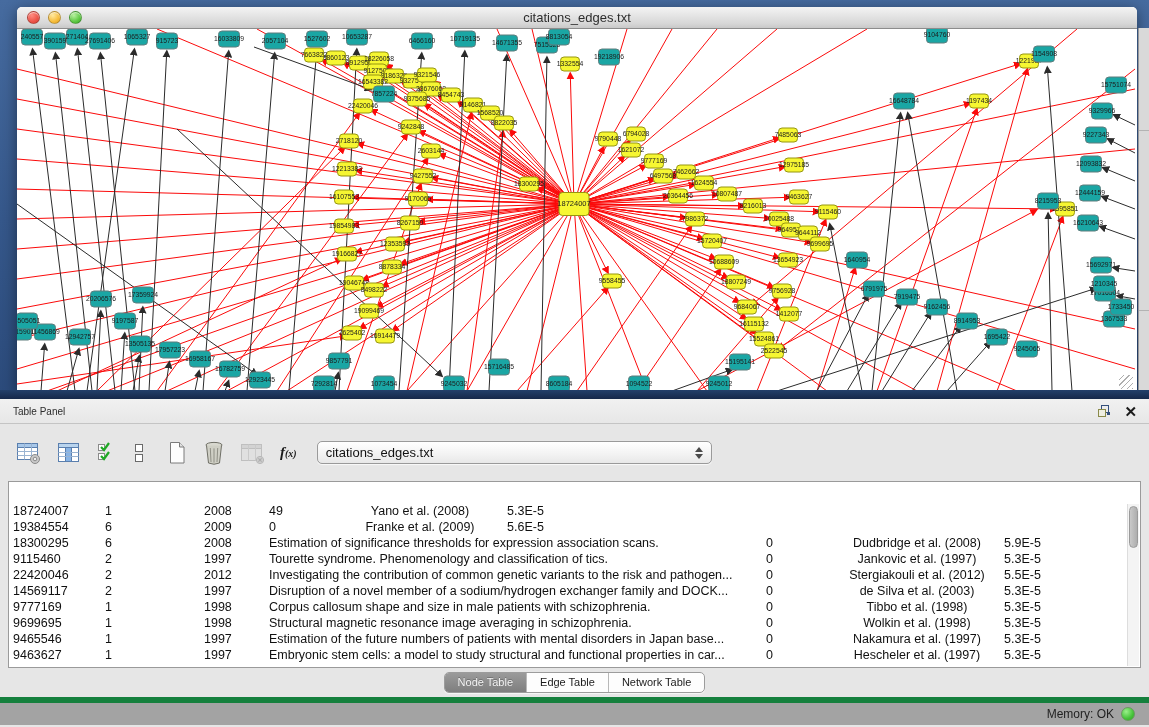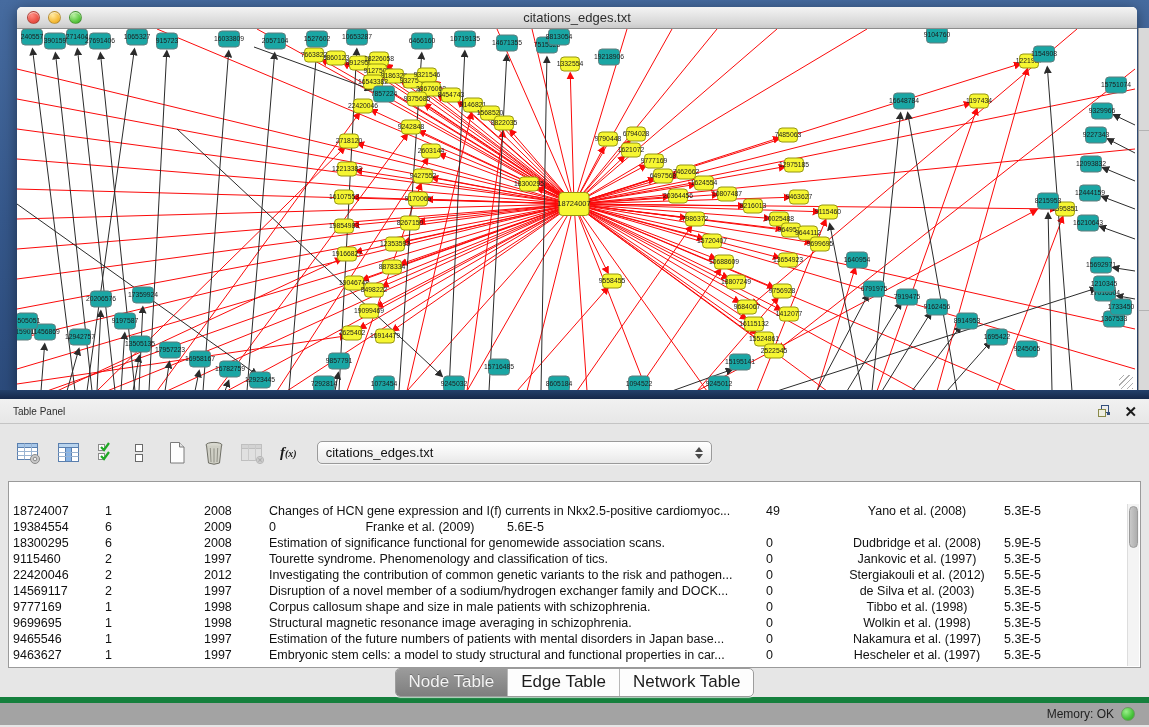--- a/index.html
+++ b/index.html
@@ -75,21 +75,21 @@
   .c0 { width:92px; } .c1 { width:99px; } .c2 { width:65px; } .c3 { width:497px; }
   .c4 { width:72px; } .c5 { width:166px; text-align:center; } .c6 { flex:1; }
   .vscroll { position:absolute; top:22px; right:1px; width:12px; bottom:1px; background:#f4f4f4;
     border-left:1px solid #ddd; }
   .vthumb { position:absolute; top:2px; left:1px; width:9px; height:42px;
     background:linear-gradient(90deg,#c9c9c9,#aeaeae); border-radius:5px; border:1px solid #9a9a9a; }
 
   .tabs-row { height:29px; display:flex; align-items:center; justify-content:center; }
   .seg { display:flex; border:1px solid #9c9c9c; border-radius:5px; overflow:hidden;
     background:#fdfdfd; box-shadow:0 1px 1px rgba(255,255,255,.7); }
-  .seg-tab { font-size:17px; padding:3px 13px 4px; color:#1c1c1c; border-right:1px solid #b8b8b8;text-align:right; }
+  .seg-tab { font-size:11px; padding:3px 13px 4px; color:#1c1c1c; border-right:1px solid #b8b8b8;text-align:right; }
   .seg-tab:last-child { border-right:none; }
   .seg-tab.active { background:linear-gradient(180deg,#9b9b9b,#7e7e7e); color:#f3f3f3;
     text-shadow:0 -1px 0 rgba(0,0,0,.25); }
 
   .status-bar { height:28px; border-top:6px solid #15803d; display:flex; align-items:center;
     justify-content:flex-end; padding-right:14px; gap:7px; background:#a3a3a3; }
   .memory-label { font-size:12px; color:#222; }
   .memory-dot { width:14px; height:14px; border-radius:50%;
     background:radial-gradient(circle at 35% 30%, #9af08a,#46c33a 60%,#2da31f);
     border:1px solid #6a9a60; }
@@ -912,38 +912,37 @@
       </span>
     </div>
   </div>
 
   <div class="table-wrap">
     <div class="tbody" id="tbody">
         <div class="tr">
           <div class="td c0">18724007</div>
           <div class="td c1">1</div>
           <div class="td c2">2008</div>
-          <div class="td c3">Changes of HCN gene expression and I(f) currents in Nkx2.5-positive cardiomyoc...</div>
           <div class="td c4">49</div>
           <div class="td c5">Yano et al. (2008)</div>
           <div class="td c6">5.3E-5</div>
         </div>
         <div class="tr">
           <div class="td c0">19384554</div>
           <div class="td c1">6</div>
           <div class="td c2">2009</div>
           <div class="td c4">0</div>
           <div class="td c5">Franke et al. (2009)</div>
           <div class="td c6">5.6E-5</div>
         </div>
         <div class="tr">
           <div class="td c0">18300295</div>
           <div class="td c1">6</div>
           <div class="td c2">2008</div>
-          <div class="td c3">Estimation of significance functional for genomewide association scans.</div>
+          <div class="td c3">Estimation of significance thresholds for expression association scans.</div>
           <div class="td c4">0</div>
           <div class="td c5">Dudbridge et al. (2008)</div>
           <div class="td c6">5.9E-5</div>
         </div>
         <div class="tr">
           <div class="td c0">9115460</div>
           <div class="td c1">2</div>
           <div class="td c2">1997</div>
           <div class="td c3">Tourette syndrome. Phenomenology and classification of tics.</div>
           <div class="td c4">0</div>

